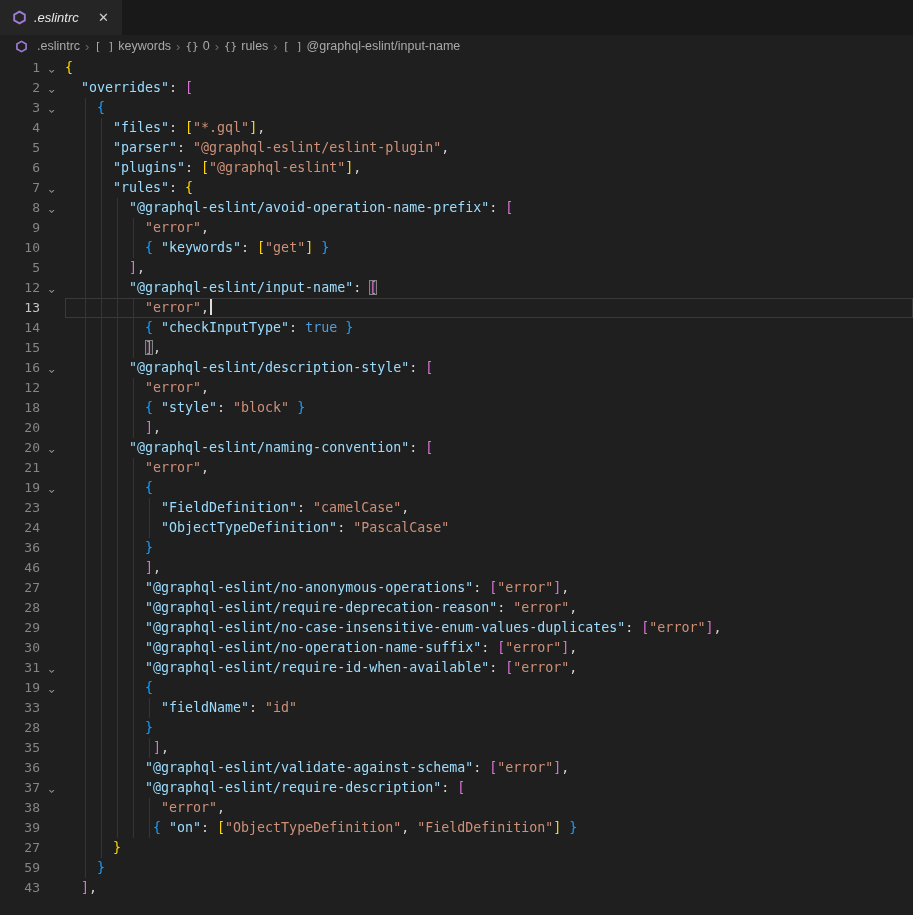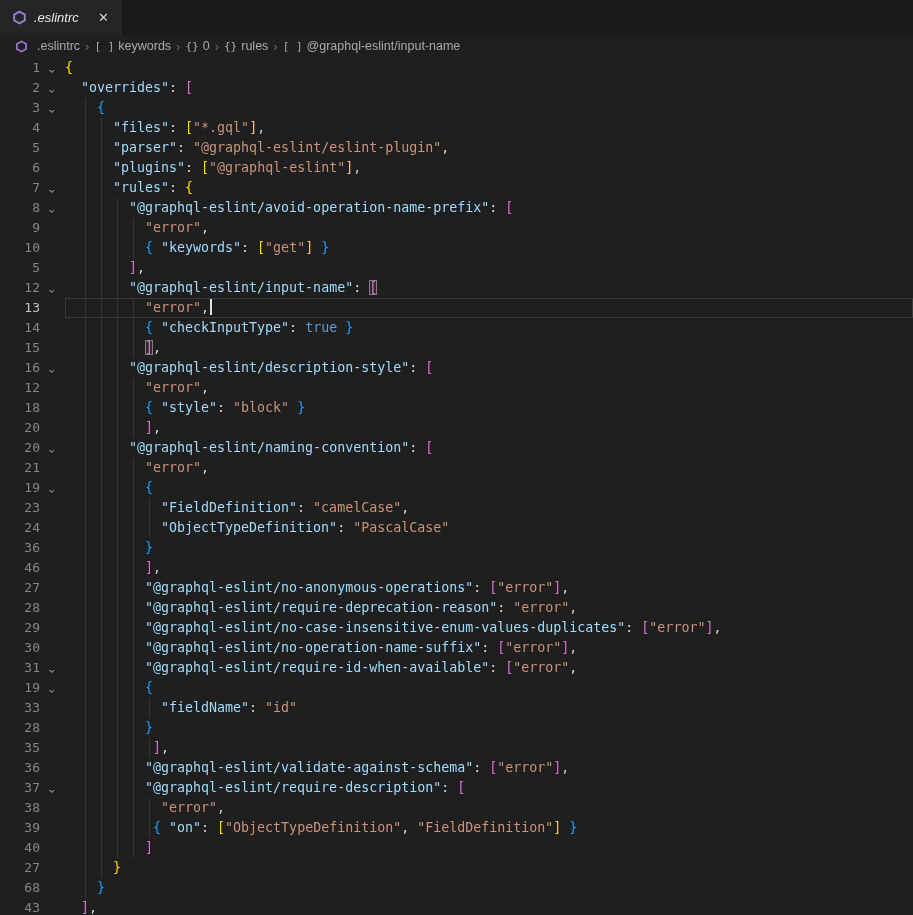--- a/index.html
+++ b/index.html
@@ -119,18 +119,17 @@
       <div class="line"><span class="ln">30</span><span class="fold"></span><span class="code"><span class="g" style="left: 20px;"></span><span class="g" style="left: 36px;"></span><span class="g" style="left: 52px;"></span><span class="g" style="left: 68px;"></span><span style="padding-left: 80px; display: inline-block;"><span class="key">"@graphql-eslint/no-operation-name-suffix"</span><span class="p">: </span><span class="b2">[</span><span class="str">"error"</span><span class="b2">]</span><span class="p">,</span></span></span></div>
       <div class="line"><span class="ln">31</span><span class="fold"><span class="chev">›</span></span><span class="code"><span class="g" style="left: 20px;"></span><span class="g" style="left: 36px;"></span><span class="g" style="left: 52px;"></span><span class="g" style="left: 68px;"></span><span style="padding-left: 80px; display: inline-block;"><span class="key">"@graphql-eslint/require-id-when-available"</span><span class="p">: </span><span class="b2">[</span><span class="str">"error"</span><span class="p">,</span></span></span></div>
       <div class="line"><span class="ln">19</span><span class="fold"><span class="chev">›</span></span><span class="code"><span class="g" style="left: 20px;"></span><span class="g" style="left: 36px;"></span><span class="g" style="left: 52px;"></span><span class="g" style="left: 68px;"></span><span style="padding-left: 80px; display: inline-block;"><span class="b3">{</span></span></span></div>
       <div class="line"><span class="ln">33</span><span class="fold"></span><span class="code"><span class="g" style="left: 20px;"></span><span class="g" style="left: 36px;"></span><span class="g" style="left: 52px;"></span><span class="g" style="left: 68px;"></span><span class="g" style="left: 84px;"></span><span style="padding-left: 96px; display: inline-block;"><span class="key">"fieldName"</span><span class="p">: </span><span class="str">"id"</span></span></span></div>
       <div class="line"><span class="ln">28</span><span class="fold"></span><span class="code"><span class="g" style="left: 20px;"></span><span class="g" style="left: 36px;"></span><span class="g" style="left: 52px;"></span><span class="g" style="left: 68px;"></span><span style="padding-left: 80px; display: inline-block;"><span class="b3">}</span></span></span></div>
       <div class="line"><span class="ln">35</span><span class="fold"></span><span class="code"><span class="g" style="left: 20px;"></span><span class="g" style="left: 36px;"></span><span class="g" style="left: 52px;"></span><span class="g" style="left: 68px;"></span><span class="g" style="left: 84px;"></span><span style="padding-left: 88px; display: inline-block;"><span class="b2">]</span><span class="p">,</span></span></span></div>
       <div class="line"><span class="ln">36</span><span class="fold"></span><span class="code"><span class="g" style="left: 20px;"></span><span class="g" style="left: 36px;"></span><span class="g" style="left: 52px;"></span><span class="g" style="left: 68px;"></span><span style="padding-left: 80px; display: inline-block;"><span class="key">"@graphql-eslint/validate-against-schema"</span><span class="p">: </span><span class="b2">[</span><span class="str">"error"</span><span class="b2">]</span><span class="p">,</span></span></span></div>
       <div class="line"><span class="ln">37</span><span class="fold"><span class="chev">›</span></span><span class="code"><span class="g" style="left: 20px;"></span><span class="g" style="left: 36px;"></span><span class="g" style="left: 52px;"></span><span class="g" style="left: 68px;"></span><span style="padding-left: 80px; display: inline-block;"><span class="key">"@graphql-eslint/require-description"</span><span class="p">: </span><span class="b2">[</span></span></span></div>
       <div class="line"><span class="ln">38</span><span class="fold"></span><span class="code"><span class="g" style="left: 20px;"></span><span class="g" style="left: 36px;"></span><span class="g" style="left: 52px;"></span><span class="g" style="left: 68px;"></span><span class="g" style="left: 84px;"></span><span style="padding-left: 96px; display: inline-block;"><span class="str">"error"</span><span class="p">,</span></span></span></div>
       <div class="line"><span class="ln">39</span><span class="fold"></span><span class="code"><span class="g" style="left: 20px;"></span><span class="g" style="left: 36px;"></span><span class="g" style="left: 52px;"></span><span class="g" style="left: 68px;"></span><span class="g" style="left: 84px;"></span><span style="padding-left: 88px; display: inline-block;"><span class="b3">{ </span><span class="key">"on"</span><span class="p">: </span><span class="b1">[</span><span class="str">"ObjectTypeDefinition"</span><span class="p">, </span><span class="str">"FieldDefinition"</span><span class="b1">]</span><span class="b3"> }</span></span></span></div>
-      <div class="line"><span class="ln">40</span><span class="fold"></span><span class="code"><span class="g" style="left: 20px;"></span><span class="g" style="left: 36px;"></span><span class="g" style="left: 52px;"></span><span class="g" style="left: 68px;"></span><span style="padding-left: 80px; display: inline-block;"><span class="b2">]</span></span></span></div>
       <div class="line"><span class="ln">27</span><span class="fold"></span><span class="code"><span class="g" style="left: 20px;"></span><span class="g" style="left: 36px;"></span><span style="padding-left: 48px; display: inline-block;"><span class="b1">}</span></span></span></div>
-      <div class="line"><span class="ln">68</span><span class="fold"></span><span class="code"><span class="g" style="left: 20px;"></span><span style="padding-left: 32px; display: inline-block;"><span class="b3">}</span></span></span></div>
+      <div class="line"><span class="ln">59</span><span class="fold"></span><span class="code"><span class="g" style="left: 20px;"></span><span style="padding-left: 32px; display: inline-block;"><span class="b3">}</span></span></span></div>
       <div class="line"><span class="ln">43</span><span class="fold"></span><span class="code"><span style="padding-left: 16px; display: inline-block;"><span class="b2">]</span><span class="p">,</span></span></span></div>
     </div>
 </div>
 
 </body></html>

